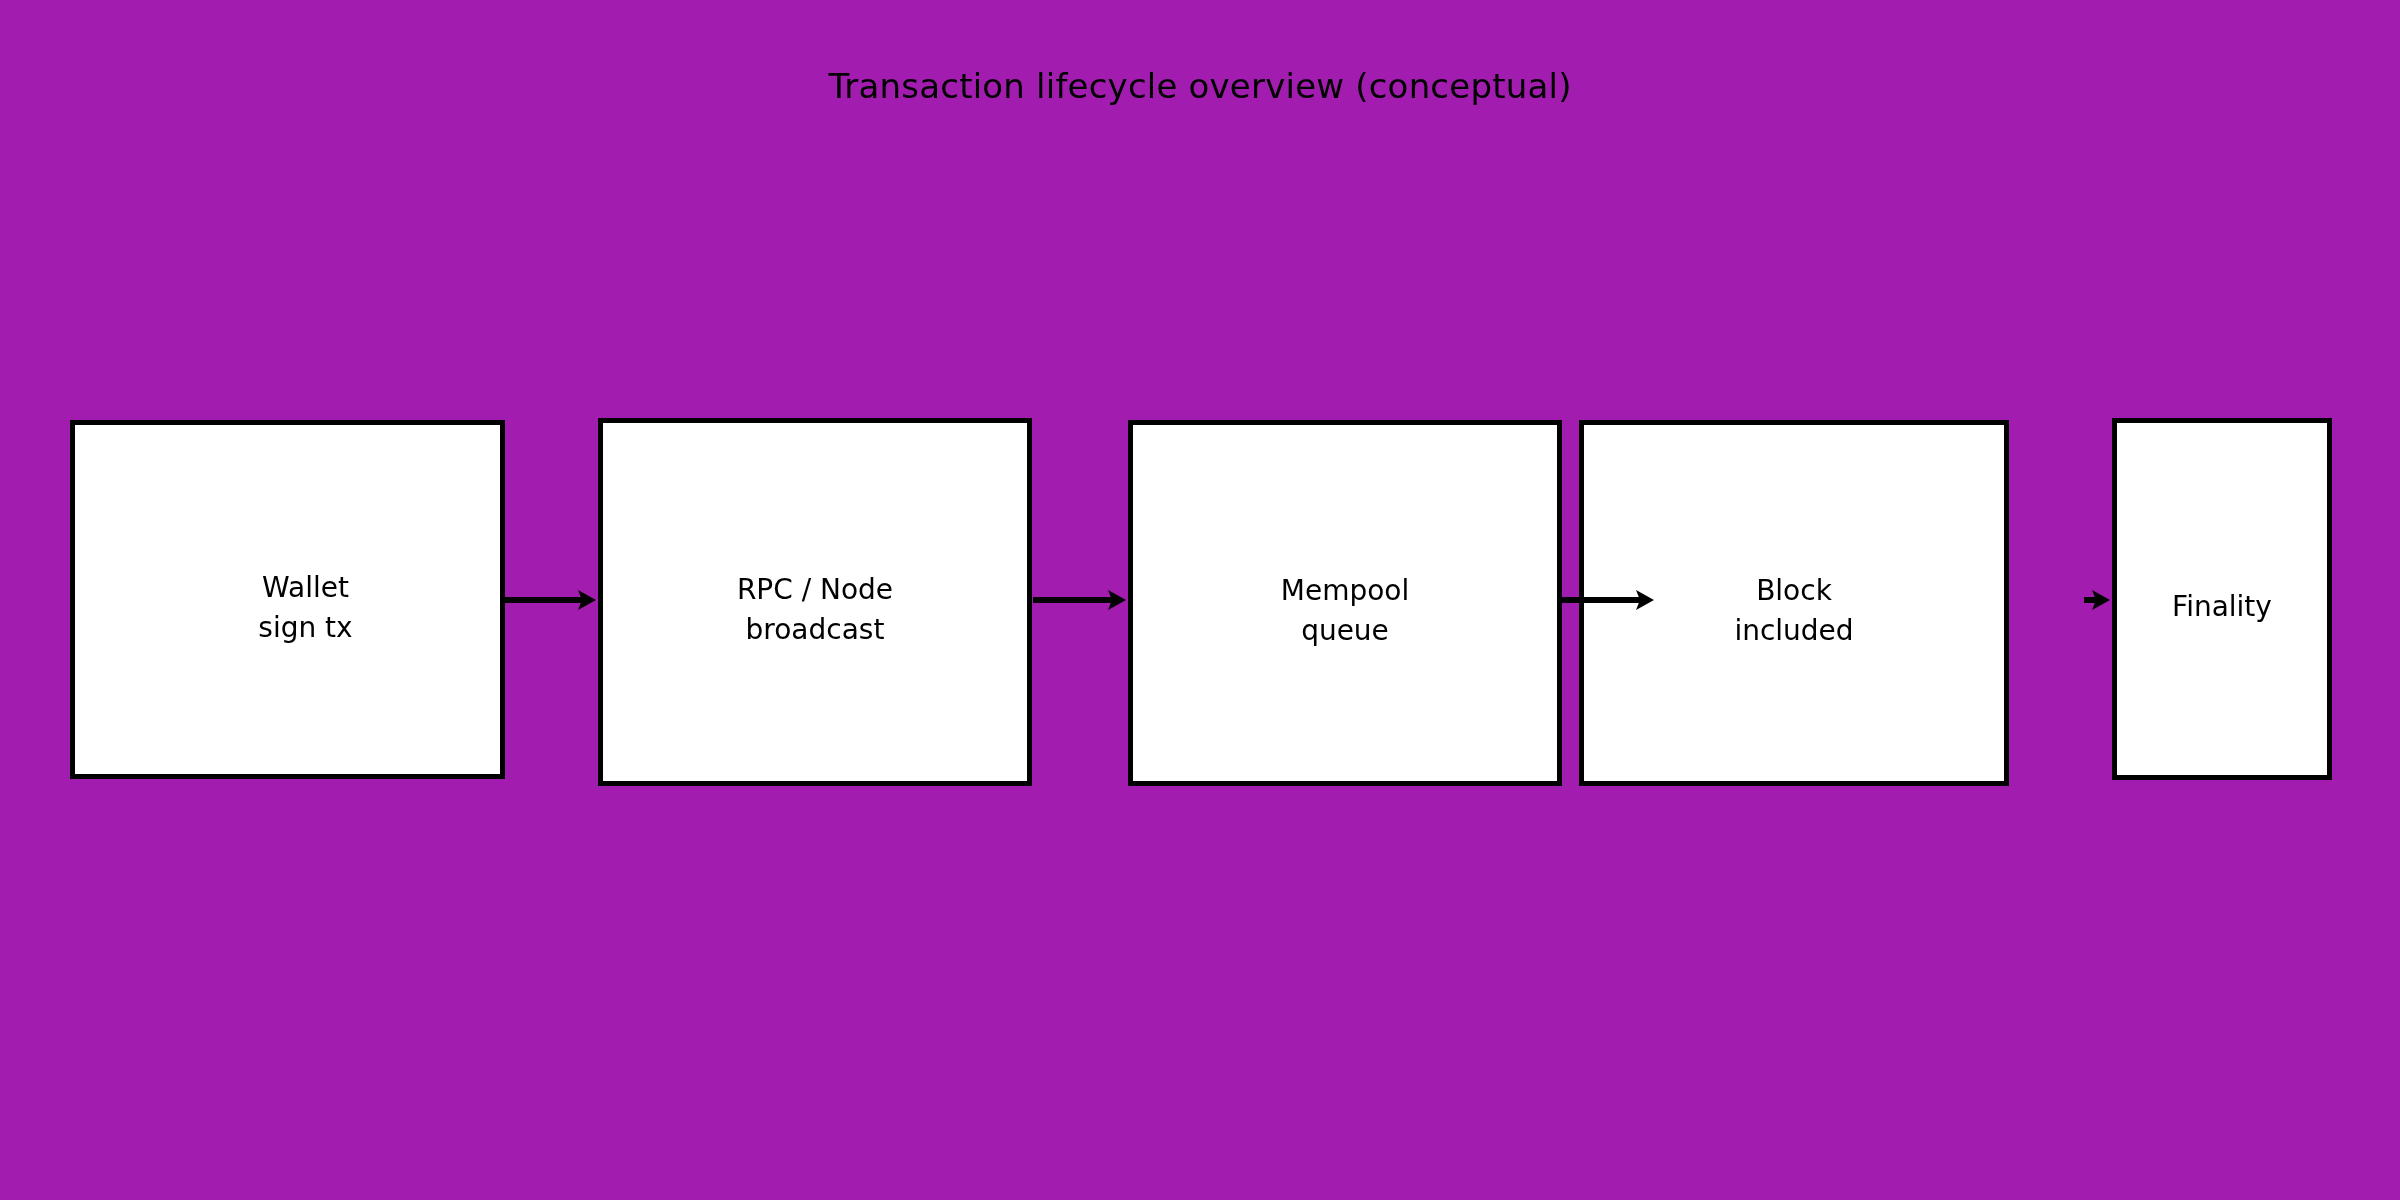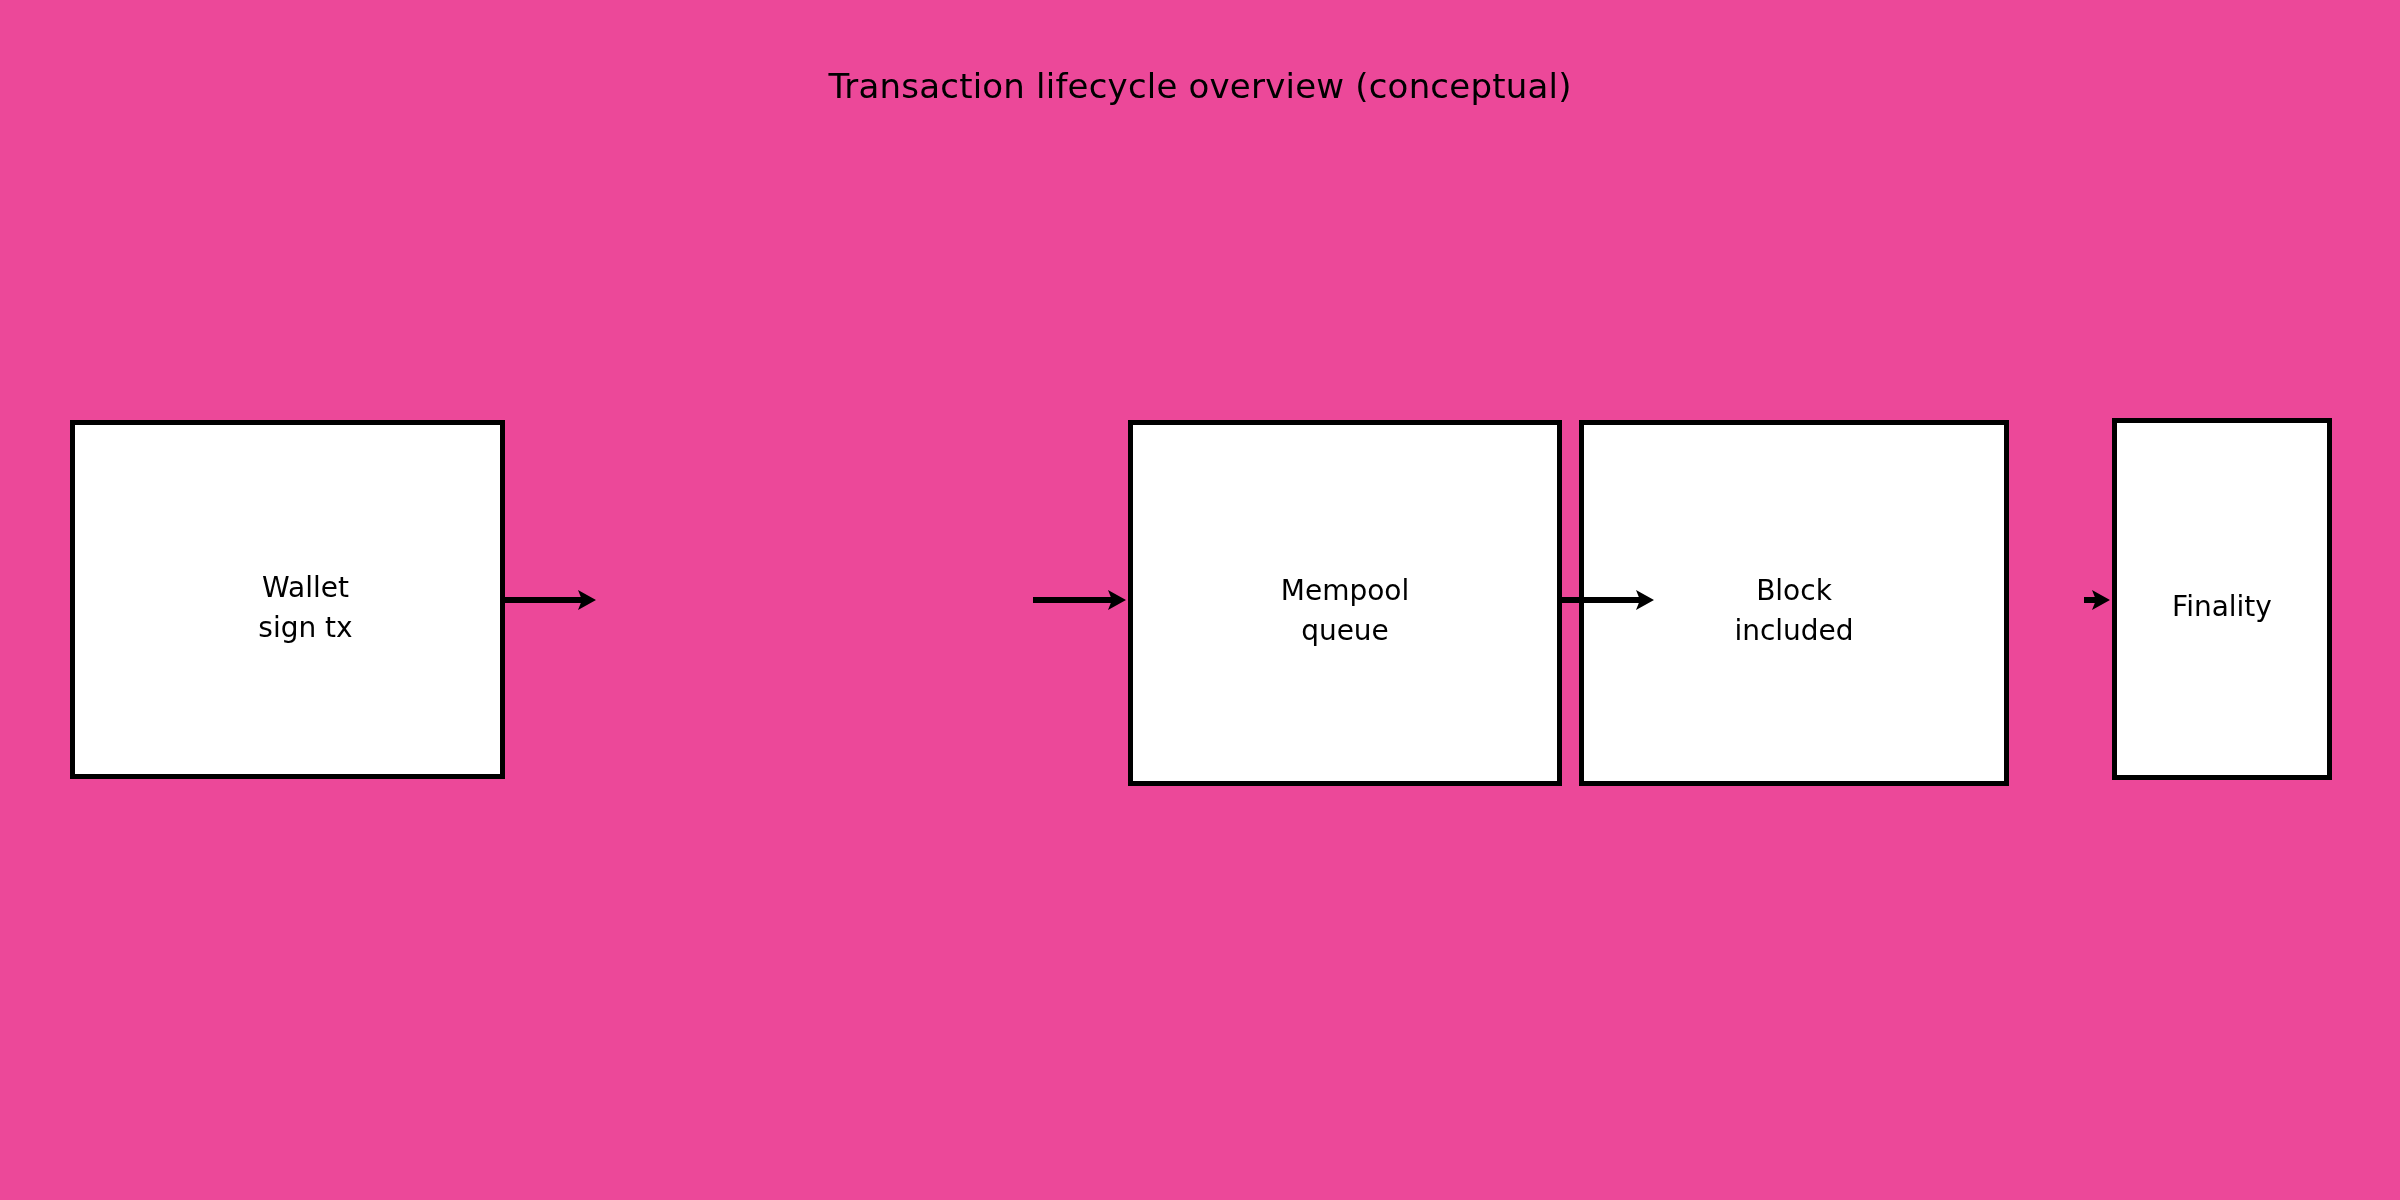--- a/index.html
+++ b/index.html
@@ -13,21 +13,21 @@
     height: 1200px;
     overflow: hidden;
     font-family: "DejaVu Sans", "Liberation Sans", sans-serif;
     color: #000000;
   }
 
   #canvas {
     position: relative;
     width: 2400px;
     height: 1200px;
-    background: #ec4899;
+    background: #a21caf;
     text-decoration: underline;
   }
 
   
   .diagram-title {
     position: absolute;
     left: 0;
     top: 66px;
     width: 2400px;
     text-align: center;
@@ -94,20 +94,24 @@
 
 <div id="canvas">
 
   <div class="diagram-title">Transaction lifecycle overview (conceptual)</div>
 
   <div class="node" id="node-0">
     <span class="node-label">Wallet
 sign tx</span>
   </div>
 
+  <div class="node" id="node-1">
+    <span class="node-label">RPC / Node
+broadcast</span>
+  </div>
 
   <div class="node" id="node-2">
     <span class="node-label">Mempool
 queue</span>
   </div>
 
   <div class="node" id="node-3">
     <span class="node-label">Block
 included</span>
   </div>

